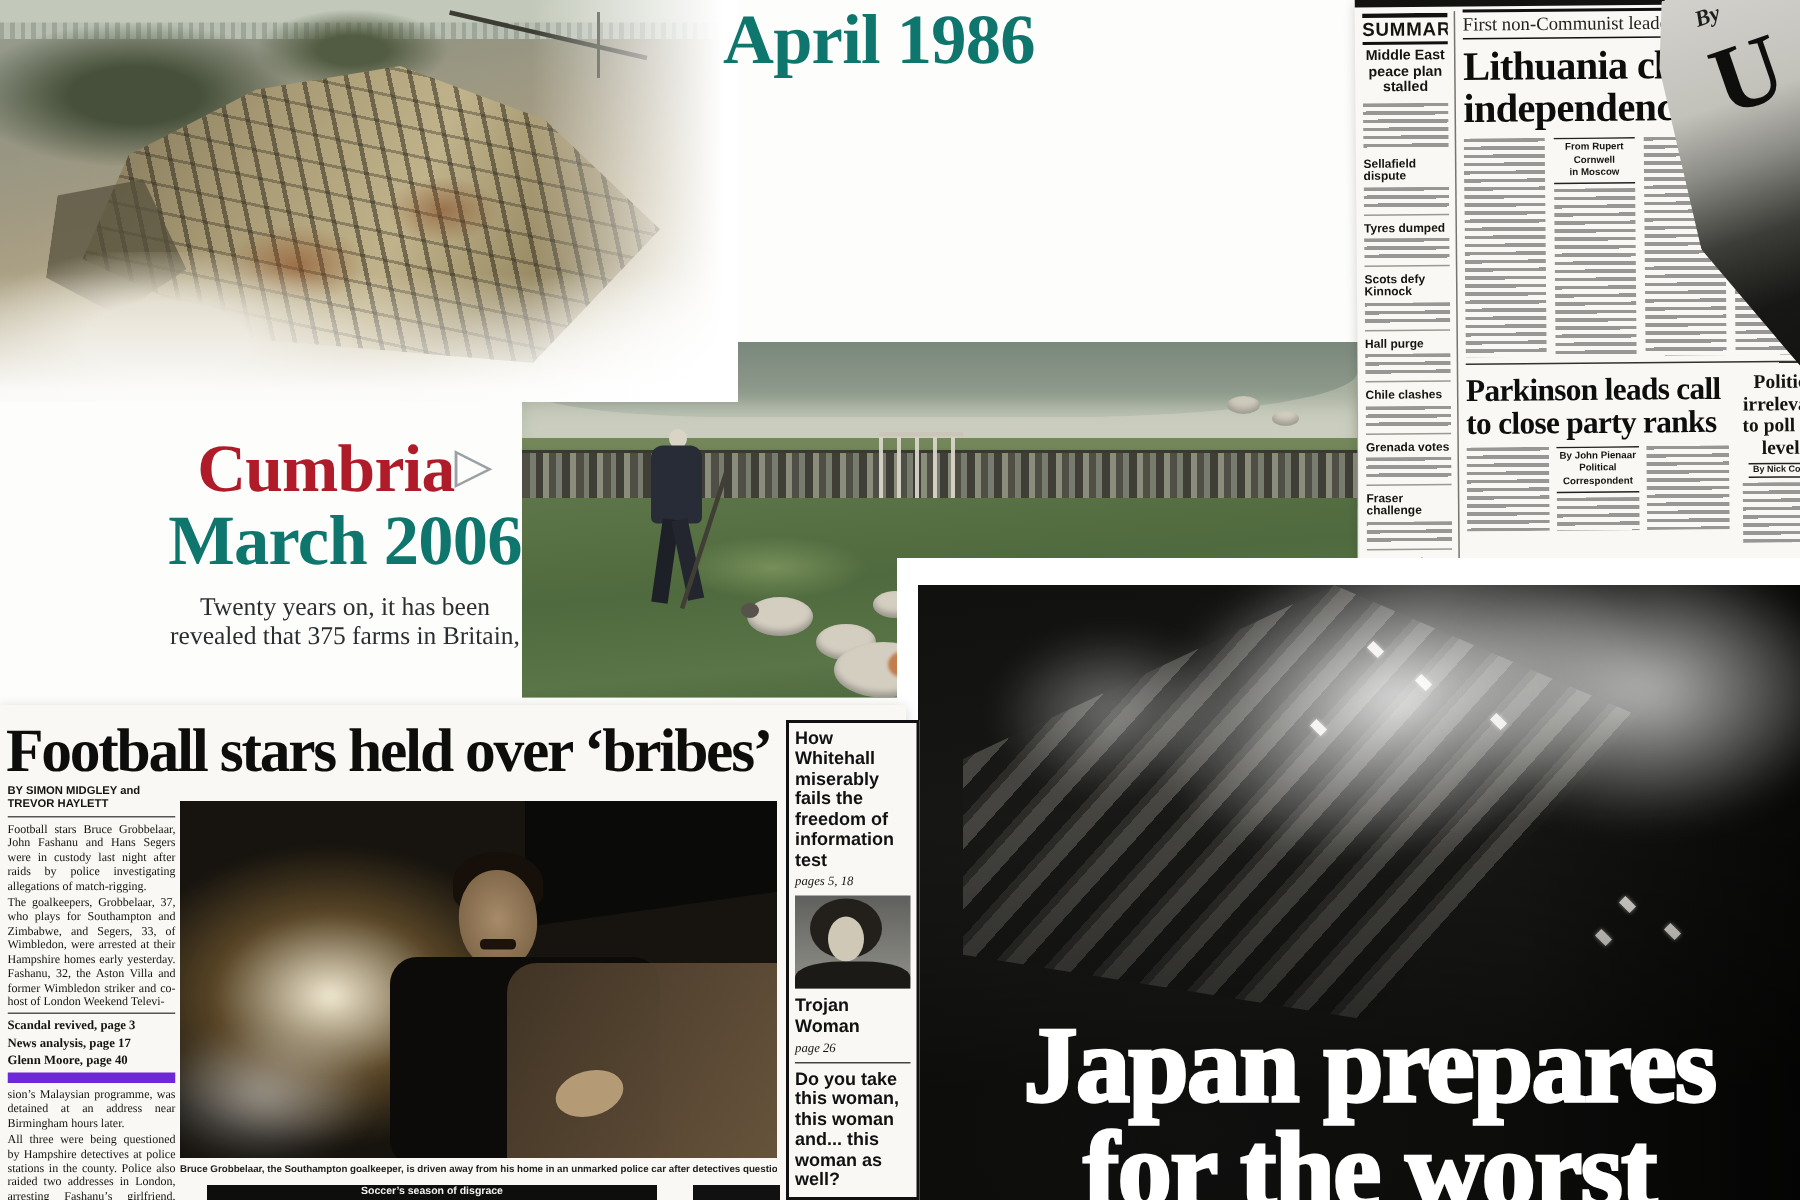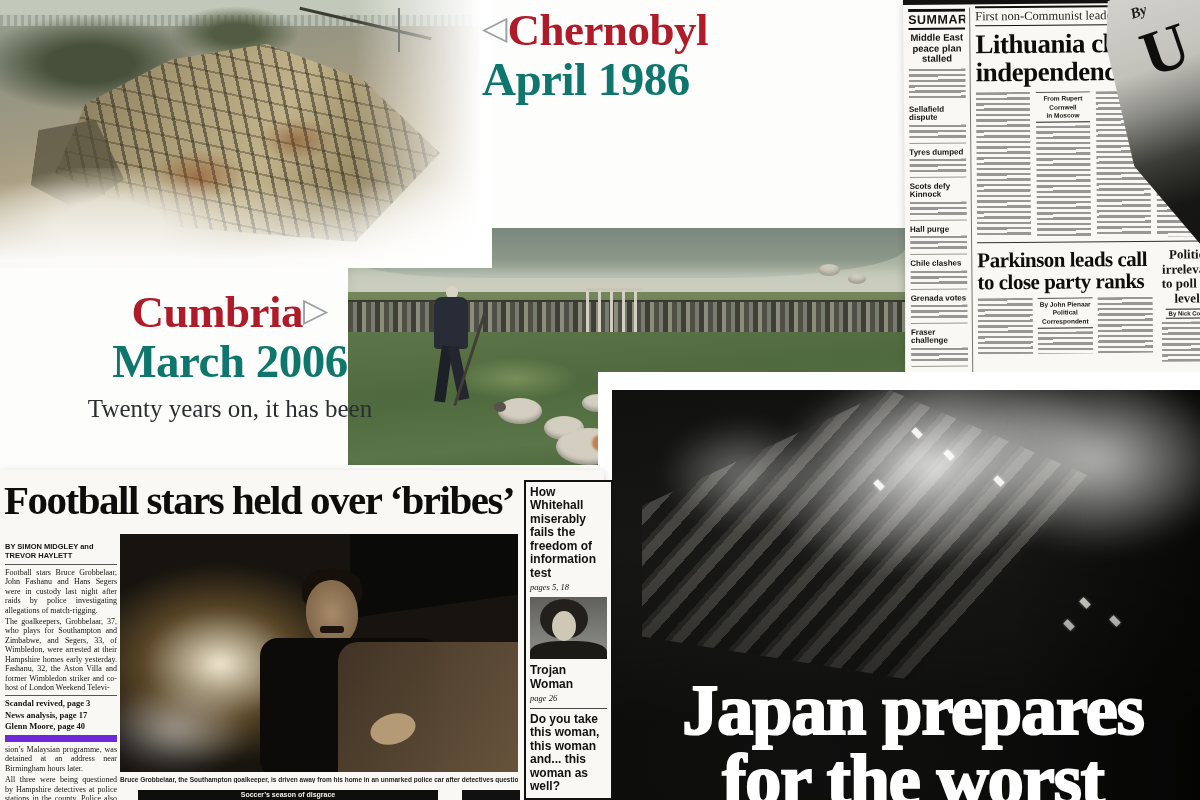--- a/index.html
+++ b/index.html
@@ -61,21 +61,21 @@
                linear-gradient(to bottom,rgba(255,255,255,0) 68%,rgba(255,255,255,.92) 97%),
                radial-gradient(80% 70% at 100% 100%,#fff 0%,rgba(255,255,255,0) 55%);}
 
   
   .chern-text{left:482px;top:4px;width:420px;z-index:7;}
   .tri{color:#9aa0a4;font-size:33px;vertical-align:6px;}
   .big-red{font-size:45px;font-weight:600;color:#b01b29;letter-spacing:-.5px;}
   .big-date{font-size:47px;font-weight:600;color:#0f766e;margin-top:0;line-height:1.02;letter-spacing:-.5px;}
   .chern-body{margin-top:13px;font-size:21.5px;line-height:1.2;color:#2b2e30;font-weight:500;}
   .cumb-text{left:10px;top:286px;width:440px;z-index:7;text-align:center;}
-  .cumb-body{margin-top:9px;font-size:25px;line-height:1.15;color:#2b2e30;font-weight:500;}
+  .cumb-body{margin-top:9px;font-size:17px;line-height:1.15;color:#2b2e30;font-weight:500;}
 
   
   .lith-paper{left:903px;top:0;width:305px;height:382px;z-index:3;transform:rotate(-.5deg);transform-origin:top left;overflow:hidden;color:#15140f;}
   .lith-topbar{left:0;top:0;width:100%;height:5px;background:#121210;}
   .summary-col{left:5px;top:9px;width:57px;bottom:2px;overflow:hidden;font-family:"Liberation Sans",sans-serif;}
   .sum-head{font-size:12.5px;font-weight:800;text-align:center;letter-spacing:.5px;border-top:3px solid #111;border-bottom:2px solid #111;padding:1px 0;}
   .sum-lead{font-size:9.5px;font-weight:800;text-align:center;line-height:1.12;margin-top:3px;}
   .sum-lead-g{height:32px;margin-top:4px;}
   .sum-title{font-size:8px;font-weight:800;line-height:1.05;margin-top:5px;}
   .sum-item .g{height:15px;margin-top:2px;}
@@ -126,21 +126,21 @@
   .fk-smoke3{left:50px;top:30px;width:160px;height:110px;filter:blur(10px);
     background:radial-gradient(closest-side,rgba(255,255,255,.4),rgba(255,255,255,0));}
   .fk-vign{left:0;top:0;width:100%;height:100%;background:linear-gradient(to bottom,rgba(0,0,0,0) 35%,rgba(0,0,0,.55) 78%);}
   .japan-head{left:0;right:0;bottom:2px;text-align:center;color:#fff;font-weight:700;font-size:72px;line-height:.97;
     letter-spacing:-1px;-webkit-text-stroke:2.2px #fff;font-family:"Liberation Serif",serif;}
   .japan-line{display:block;}
 
   
   .foot-paper{left:0;top:470px;width:604px;height:330px;z-index:6;color:#15140f;}
   .foot-head{left:4px;top:6px;width:517px;font-size:41px;font-weight:700;letter-spacing:-1.5px;white-space:nowrap;overflow:hidden;color:#0d0d0b;}
-  .foot-left{left:5px;top:72px;width:112px;bottom:0;overflow:hidden;}
+  .foot-left{left:5px;top:52px;width:112px;bottom:0;overflow:hidden;}
   .foot-byline{font-family:"Liberation Sans",sans-serif;font-size:7.5px;font-weight:800;line-height:1.25;border-bottom:1px solid #555;padding-bottom:3px;margin-bottom:3px;}
   .foot-p{font-size:8px;line-height:1.18;text-align:justify;margin:0 0 2px 0;}
   .foot-refs{border-top:1px solid #555;border-bottom:7px solid #6d28d9;padding:2px 0;margin:3px 0;}
   .foot-ref{font-size:8.5px;font-weight:700;line-height:1.35;}
   .foot-photo{left:120px;top:64px;width:398px;height:238px;background:#17140f;overflow:hidden;}
   .fp-flare{left:-40px;top:30px;width:280px;height:200px;filter:blur(4px);
     background:radial-gradient(closest-side,rgba(255,247,222,.95),rgba(212,162,82,.35) 55%,rgba(0,0,0,0));}
   .fp-flare2{left:-20px;top:150px;width:150px;height:90px;filter:blur(8px);
     background:radial-gradient(closest-side,rgba(255,255,255,.5),rgba(255,255,255,0));}
   .fp-frame{left:230px;top:-20px;width:200px;height:90px;background:#0a0a08;transform:skewY(-8deg);}
@@ -207,34 +207,32 @@
     <div class="abs ch-block"></div>
     <div class="abs ch-rust1"></div>
     <div class="abs ch-rust2"></div>
     <div class="abs ch-rubble"></div>
     <div class="abs ch-crane1"></div>
     <div class="abs ch-crane2"></div>
     <div class="abs ch-fade"></div>
   </div>
 
   <div class="abs chern-text">
-    <div>
-      <span class="tri">◁</span><span class="big-red">Chernobyl</span>
-    </div>
     <div class="big-date">April 1986</div>
   </div>
 
   <div class="abs cumb-text">
     <div>
       <span class="big-red">Cumbria</span><span class="tri">▷</span>
     </div>
     <div class="big-date">March 2006</div>
     <div class="cumb-body">
 
     <div>Twenty years on, it has been</div>
+        <div>revealed that 375 farms in Britain,</div>
       </div>
   </div>
 
   <div class="abs lith-paper paper">
     <div class="abs lith-topbar"></div>
     <div class="abs summary-col">
       <div class="sum-head">SUMMARY</div>
       <div class="sum-lead">Middle East peace plan stalled</div>
       <div class="g sum-lead-g"></div>
       <div>

